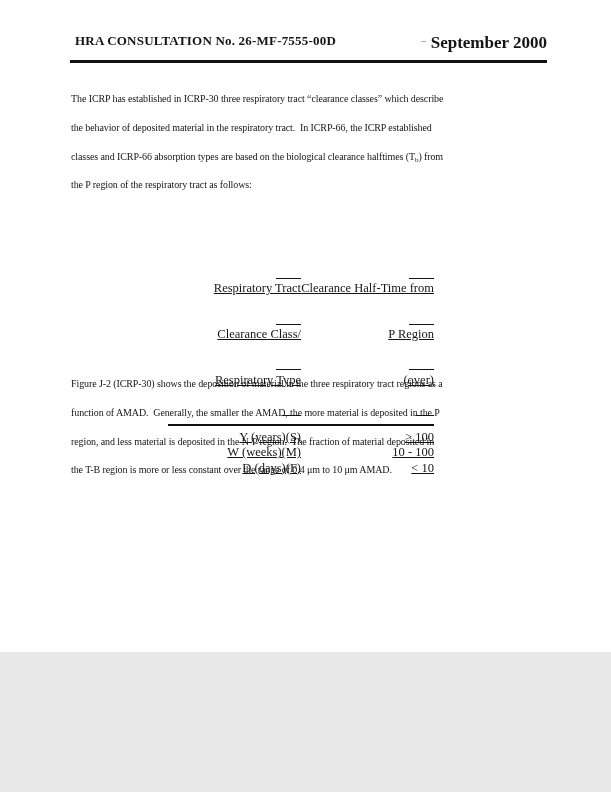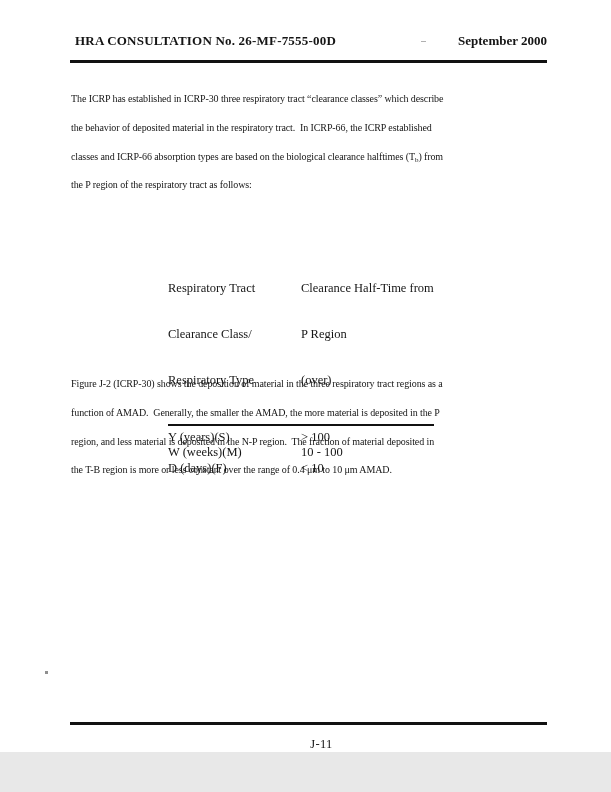--- a/index.html
+++ b/index.html
@@ -1,38 +1,38 @@
 <!DOCTYPE html>
 <html><head>
 <meta charset="utf-8">
 <style>
   * { margin: 0; padding: 0; box-sizing: border-box; }
   html, body { background: #e8e8e8; }
   .page {
     position: relative;
     width: 611px;
-    height: 752px;
+    height: 652px;
     background: #ffffff;
     font-family: "Liberation Serif", "DejaVu Serif", serif;
     color: #151515;
     overflow: hidden;
   }
   
   .hdr-left {
     position: absolute;
     left: 75px; top: 33px;
     font-size: 13px;
     font-weight: bold;
     letter-spacing: 0.2px;
     white-space: pre;
   }
   .hdr-right {
     position: absolute;
     right: 64px; top: 33px;
-    font-size: 13px;
+    font-size: 17px;
     font-weight: bold;
     white-space: pre;
     margin-left: 19px;
   }
   .rule {
     position: absolute;
     left: 70px;
     width: 477px;
     height: 3px;
     background: #111111;
@@ -64,23 +64,24 @@
     position: absolute;
     left: 168px; top: 251px;
     width: 266px;
     font-size: 12.5px;
   }
   .t-head, .t-row {
     display: grid;
     grid-template-columns: 50% 50%;
   }
   .t-col, .t-cell {
-    text-align: left;
+    text-align: right;
     line-height: 15.2px;
     white-space: pre;
+    text-decoration: underline;
   }
   .t-col span { display: block; white-space: pre; }
   .t-rule {
     height: 2px;
     background: #111111;
     margin-top: 6px;
     margin-bottom: 4px;
   }
   
   .page-number {

